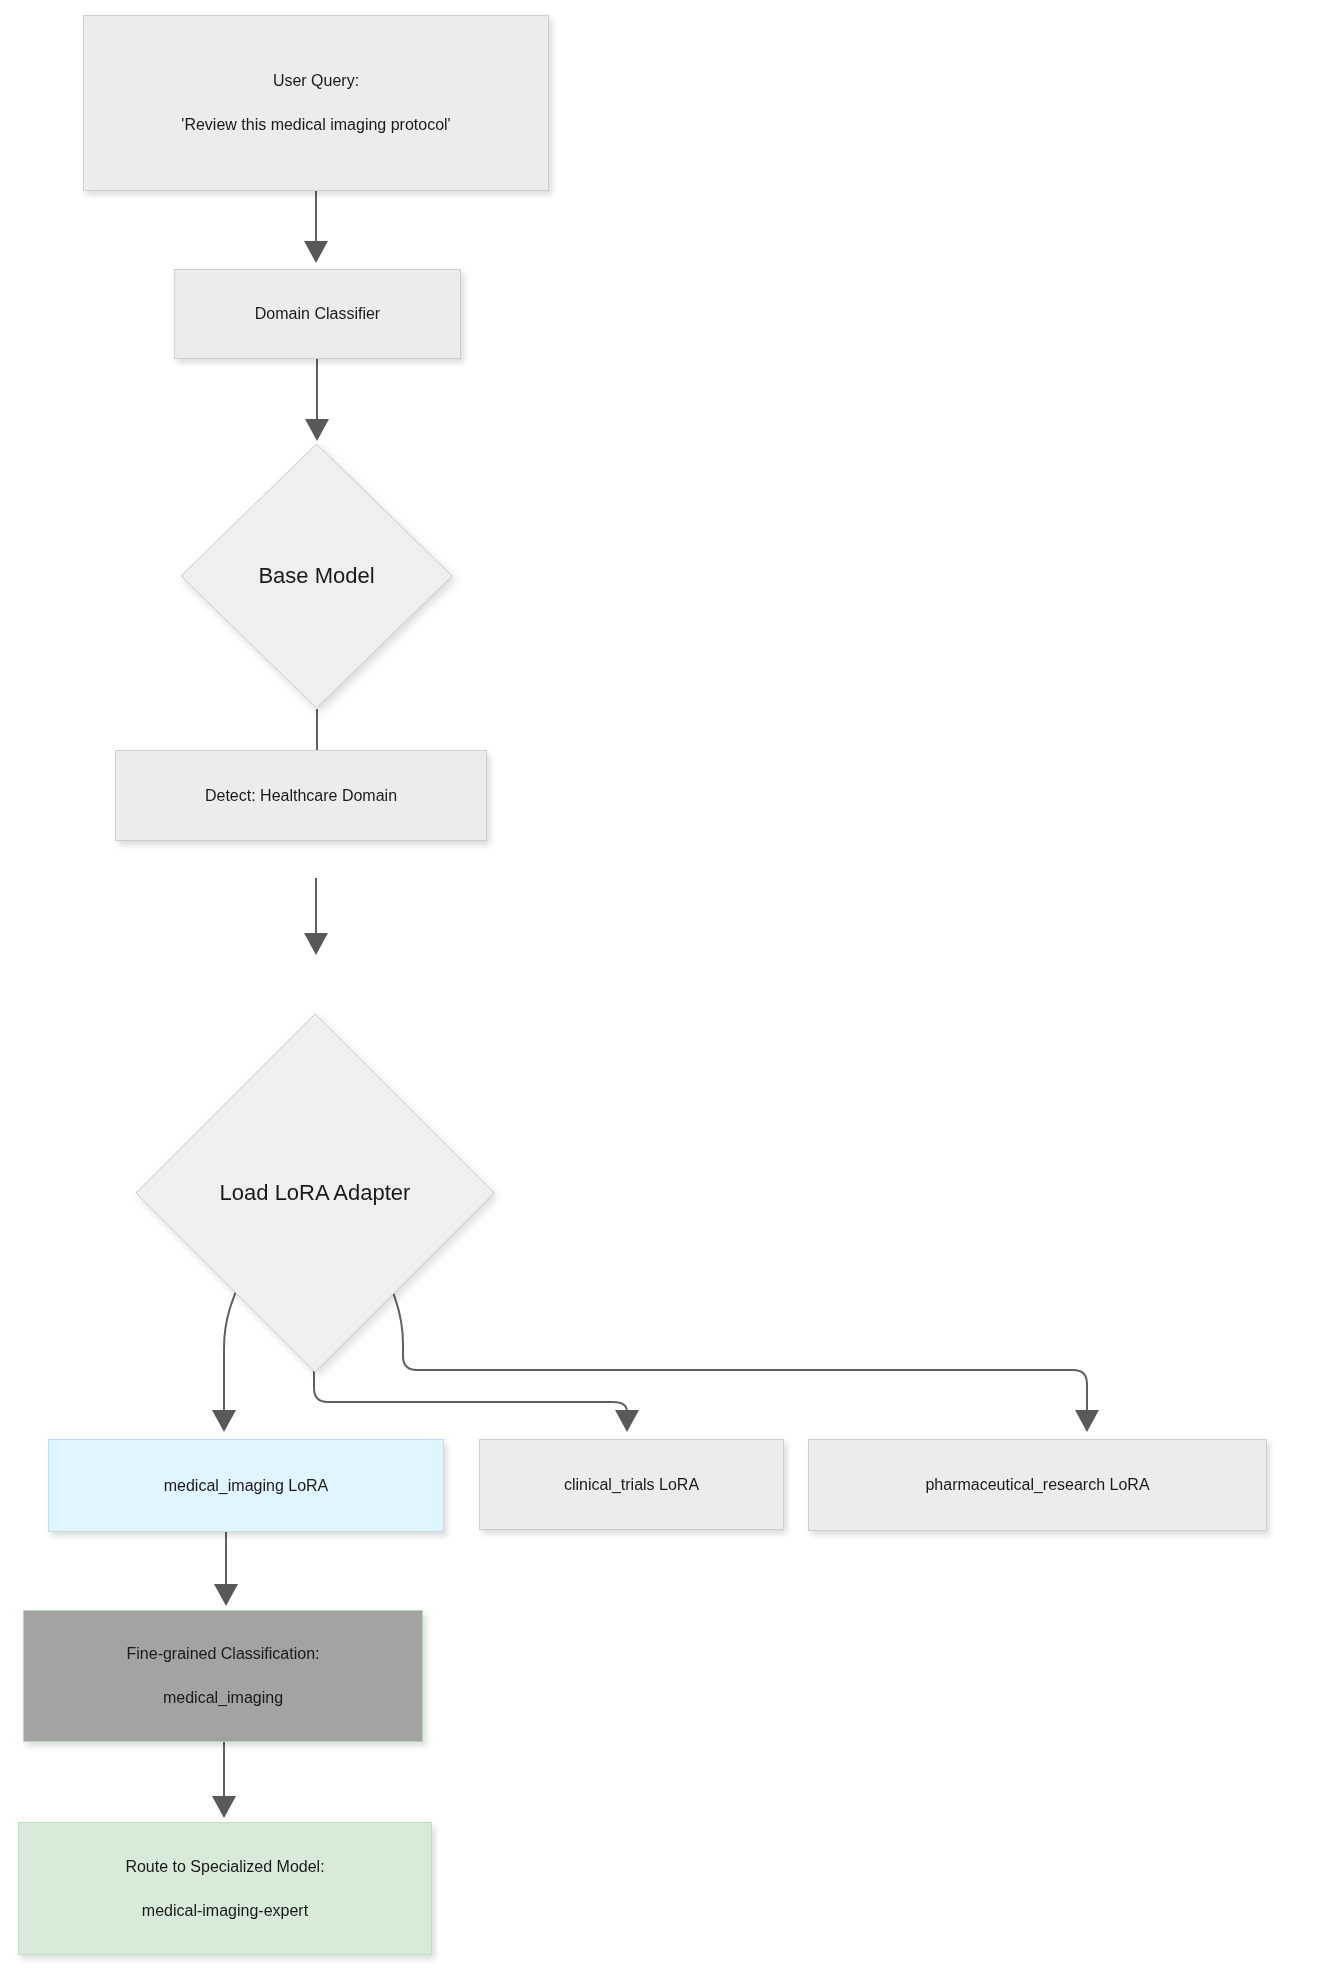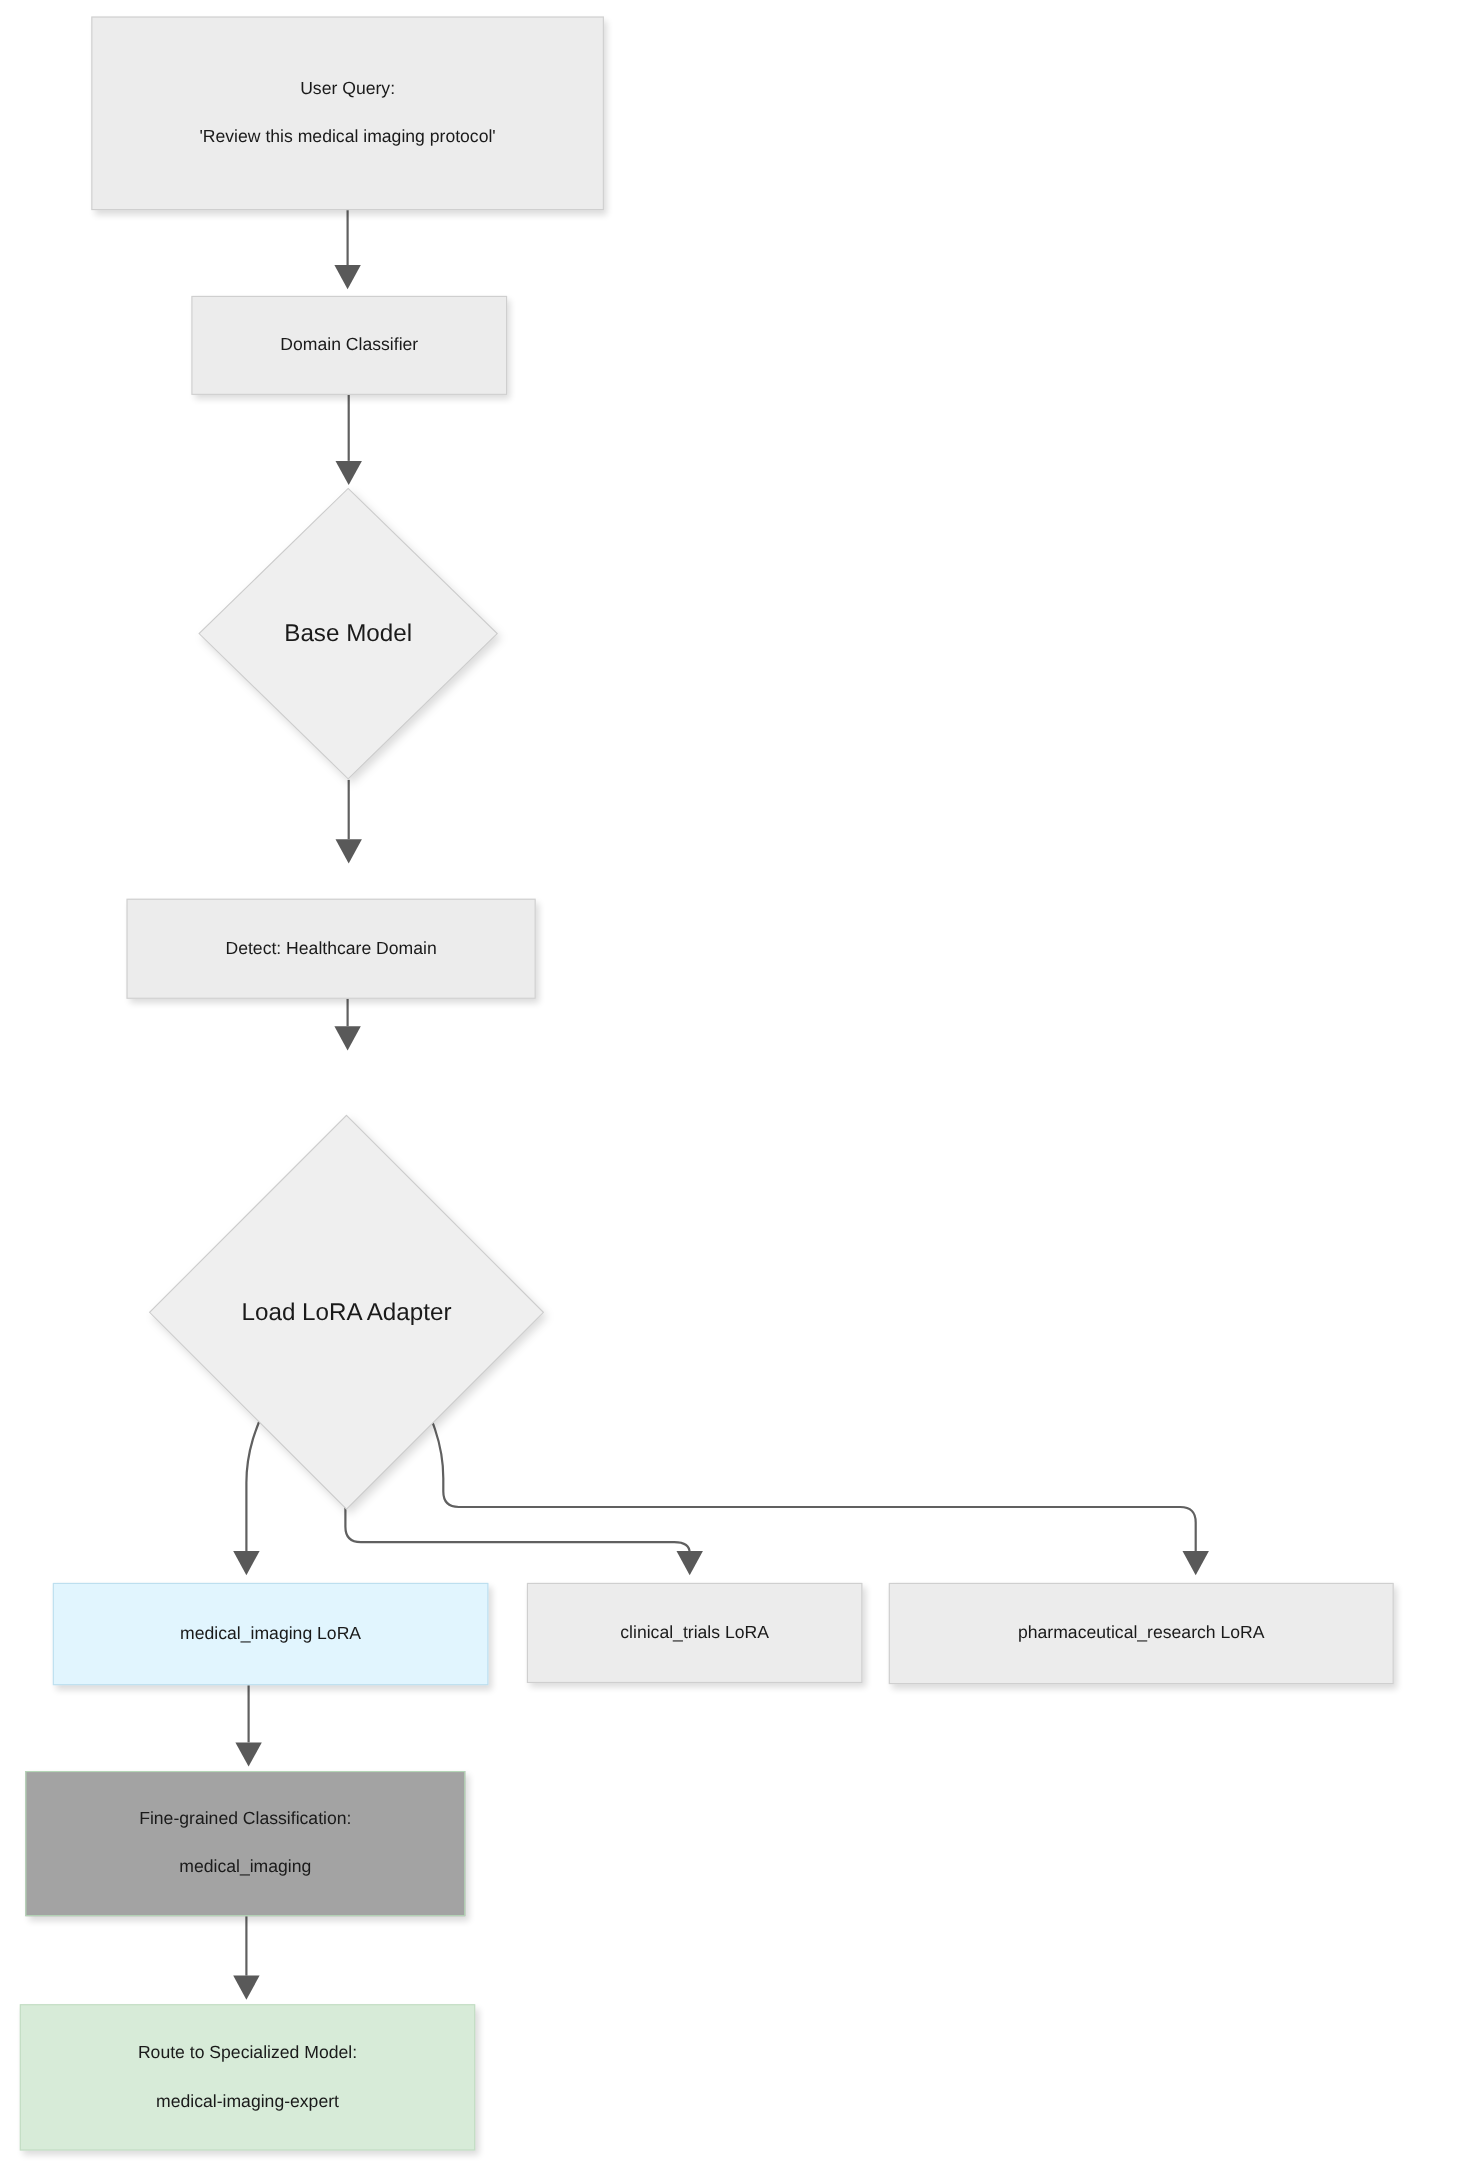--- a/index.html
+++ b/index.html
@@ -48,21 +48,21 @@
   }
   .node .label-line { display: block; }
   .node.blue  { background: #e1f5fe; border-color: #bddfef; }
   .node.green1 { background: #a3a3a3; border-color: #b4d6b6; }
   .node.green2 { background: #d7ebd8; border-color: #c2ddc4; text-align: center; }
 
   
   .n-user-query   { left: 83px;  top: 15px;   width: 466px; height: 176px; }
   .n-user-query .wrap-limit { max-width: 330px; }
   .n-domain       { left: 174px; top: 269px;  width: 287px; height: 90px; }
-  .n-detect       { left: 115px; top: 817px;  width: 372px; height: 91px; }
+  .n-detect       { left: 115px; top: 750px;  width: 372px; height: 91px; }
   .n-medical      { left: 48px;  top: 1439px; width: 396px; height: 93px; }
   .n-clinical     { left: 479px; top: 1439px; width: 305px; height: 91px; }
   .n-pharma       { left: 808px; top: 1439px; width: 459px; height: 92px; }
   .n-fine         { left: 23px;  top: 1610px; width: 400px; height: 132px; }
   .n-route        { left: 18px;  top: 1822px; width: 414px; height: 133px; }
 
   
   .diamond {
     position: absolute;
     display: flex;

